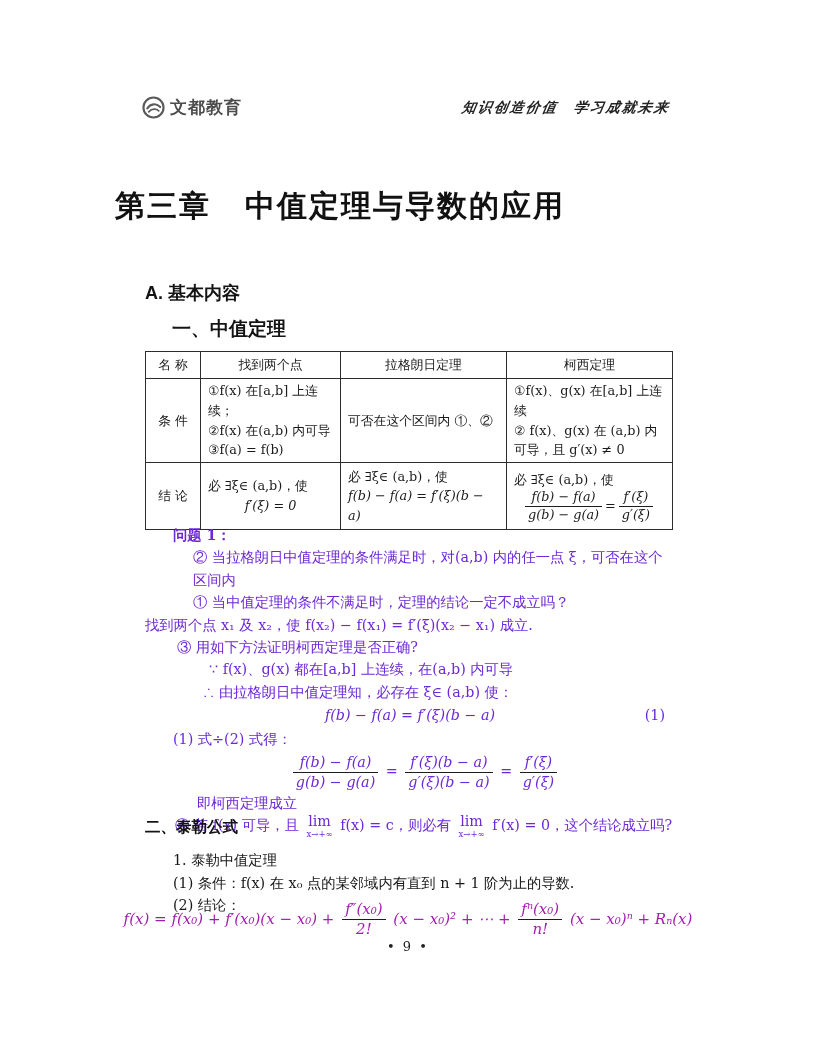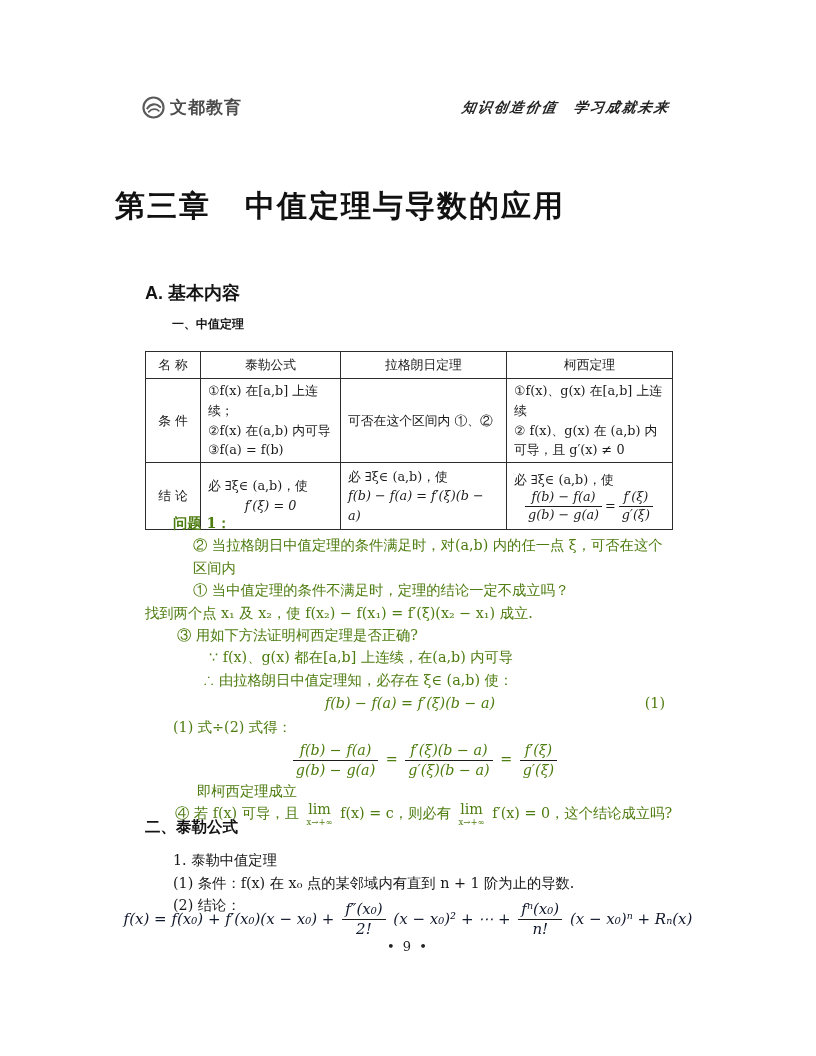--- a/index.html
+++ b/index.html
@@ -21,21 +21,21 @@
 
   
   .chapter-title { position:absolute; top:186px; left:0; width:680px; text-align:center;
                    font-weight:bold; font-size:30px; letter-spacing:2px; color:#111; }
   .chapter-title .gap { display:inline-block; width:34px; }
 
   
   .section-a { position:absolute; top:281px; left:145px; font-family:"Liberation Sans","DejaVu Sans",sans-serif;
                font-weight:bold; font-size:18px; color:#141414; }
   .sub-mvt  { position:absolute; top:316px; left:172px; font-family:Liberation Serif, serif;
-               font-weight:bold; font-size:12px; color:#141414; }
+               font-weight:bold; font-size:19px; color:#141414; }
   .sub-taylor { font-family:"Liberation Sans","DejaVu Sans",sans-serif;
                font-weight:bold; font-size:15.5px; color:#141414; }
 
   
   table.mvt { position:absolute; top:351px; left:145px; border-collapse:collapse;
               table-layout:fixed; width:527px; font-size:12.8px; color:#1a1a1a; }
   table.mvt td { border:1px solid #2c2c2c; padding:2px 7px; vertical-align:middle; line-height:1.55; }
   table.mvt td.hd { text-align:center; height:24px; padding:1px 4px; }
   table.mvt td.lbl { text-align:center; }
   table.mvt tr.cond td { height:64px; }
@@ -49,43 +49,43 @@
   .frac .num { display:block; border-bottom:1px solid #1c1c1c; padding:0 3px 1px; }
   .frac .den { display:block; padding:1px 3px 0; }
 
   
   .limstack { display:inline-block; vertical-align:middle; text-align:center; line-height:1;
               margin:0 3px; }
   .limstack .limword { display:block; font-style:normal; }
   .limstack .limsub { display:block; font-size:8.5px; margin-top:1px; }
 
   
-  .problem-block { position:absolute; top:512px; left:145px; width:530px;
-                   font-size:14.3px; line-height:22.4px; color:#4d7c0f; }
+  .problem-block { position:absolute; top:524px; left:145px; width:530px;
+                   font-size:14.3px; line-height:22.4px; color:#6d28d9; }
   .para { margin:0; }
   .b { font-weight:bold; }
   .ind-q  { padding-left:28px; }
   .ind-i  { padding-left:48px; }
   .ind-3  { padding-left:32px; }
   .ind-bc { padding-left:64px; }
   .ind-tf { padding-left:58px; }
   .ind-4  { padding-left:30px; }
   .ind-c  { padding-left:52px; }
 
   .eqrow { position:relative; text-align:center; margin:1px 0; }
   .eqrow .eqno { position:absolute; right:10px; font-style:normal; }
   .chainrow { text-align:center; margin:4px 0 2px 30px; }
 
   
   .section2-block { position:absolute; top:816px; left:145px; width:530px;
                     font-size:14.3px; line-height:22.4px; color:#161616; }
   .s2-gap { height:11px; }
 
   .taylor-formula { position:absolute; top:901px; left:0; width:816px; text-align:center;
-                    font-size:15px; color:#0f172a; }
+                    font-size:15px; color:#a21caf; }
 
   .page-number { position:absolute; top:939px; left:0; width:816px; text-align:center;
                  font-size:13px; color:#222; letter-spacing:2px; }
 </style>
 </head>
 <body>
 
 <div class="page">
 
   <div class="header">
@@ -110,21 +110,21 @@
   <table class="mvt">
     <colgroup>
       <col style="width:55px">
         <col style="width:140px">
         <col style="width:166px">
         <col style="width:166px">
     </colgroup>
     <tbody>
         <tr>
       <td class="hd">名 称</td>
-      <td class="hd">泰勒公式</td>
+      <td class="hd">找到两个点</td>
       <td class="hd">拉格朗日定理</td>
       <td class="hd">柯西定理</td>
     </tr>
     <tr class="cond">
       <td class="lbl">条 件</td>
       <td>
         <span class="cellline">①f(x) 在[a,b] 上连续；</span>
         <span class="cellline">②f(x) 在(a,b) 内可导</span>
         <span class="cellline">③f(a) = f(b)</span>
       </td>

